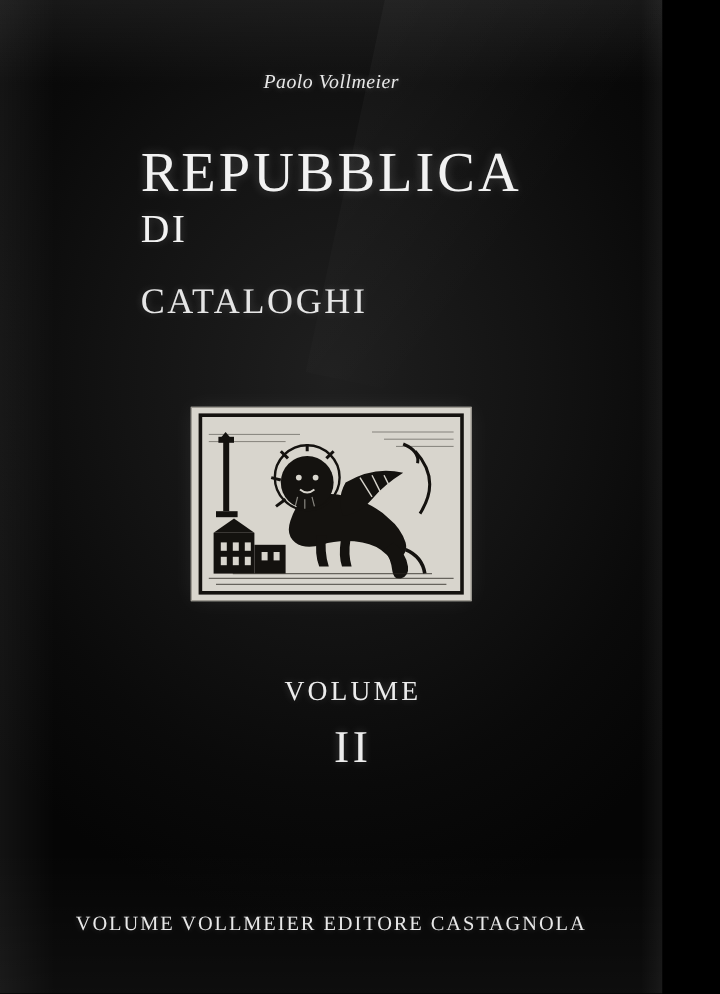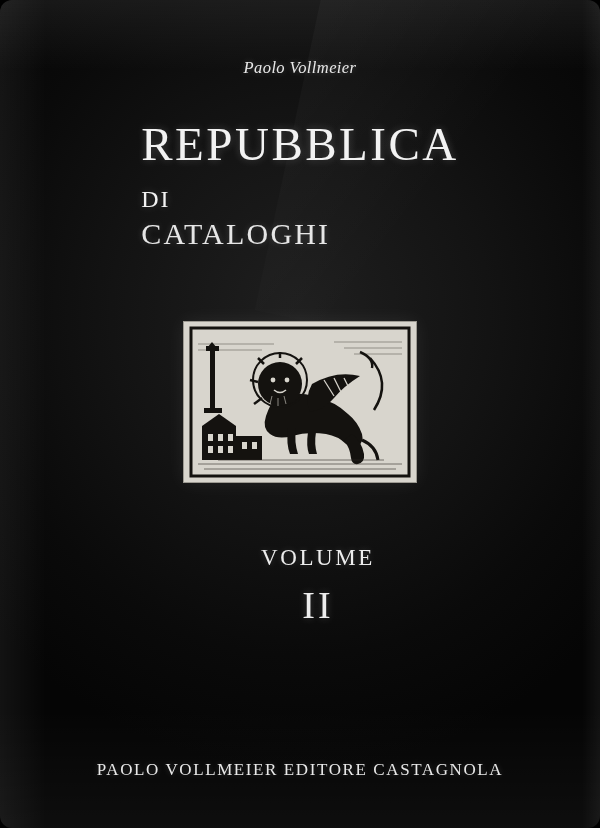--- a/index.html
+++ b/index.html
@@ -9,27 +9,26 @@
   }
   body {
     width: 600px;
     height: 828px;
     overflow: hidden;
     font-family: "Liberation Serif", serif;
   }
 
   #book-cover {
     position: relative;
-    width: 600px;
+    width: 552px;
     height: 828px;
     background:
       radial-gradient(ellipse 70% 55% at 50% 38%, #1f1f1f 0%, #131313 45%, #0a0a0a 75%, #050505 100%),
       #060606;
     overflow: hidden;
-    border-radius: 12px;
   }
 
   
   .sheen {
     position: absolute;
     pointer-events: none;
   }
   .sheen-left {
     left: 0; top: 0; bottom: 0; width: 46px;
     background: linear-gradient(to right, rgba(255,255,255,0.055), rgba(255,255,255,0.0));
@@ -76,35 +75,35 @@
     text-align: left;
     color: #f2f2f2;
   }
   .title-main {
     font-size: 47px;
     letter-spacing: 2.5px;
     line-height: 1.06;
     text-shadow: 0 0 9px rgba(255,255,255,0.22);
   }
   .title-di {
-    font-size: 24px;
+    font-size: 33px;
     letter-spacing: 2px;
-    margin-top: 16px;
+    margin-top: 4px;
     text-shadow: 0 0 8px rgba(255,255,255,0.2);
   }
   .title-venezia {
     font-size: 47px;
     letter-spacing: 2.5px;
     margin-top: 6px;
     text-shadow: 0 0 9px rgba(255,255,255,0.22);
   }
   .title-sub {
     font-size: 30px;
     letter-spacing: 2.2px;
-    margin-top: 4px;
+    margin-top: 24px;
     color: #e6e6e6;
     text-shadow: 0 0 7px rgba(255,255,255,0.18);
   }
 
   .emblem {
     margin-top: 70px;
     width: 232px;
     height: 160px;
     background: #d8d5cd;
     border: 1px solid #9d9a92;
@@ -253,17 +252,17 @@
     </div>
 
     <div class="volume-block">
       <div class="volume-label">VOLUME</div>
       <div class="volume-number">II</div>
     </div>
 
   </div>
 
   <div class="publisher">
-    <span>PAOLO VOLLMEIER EDITORE</span>
+    <span>VOLUME VOLLMEIER EDITORE</span>
     <span class="city">CASTAGNOLA</span>
   </div>
 
 </div>
 
 </body></html>

